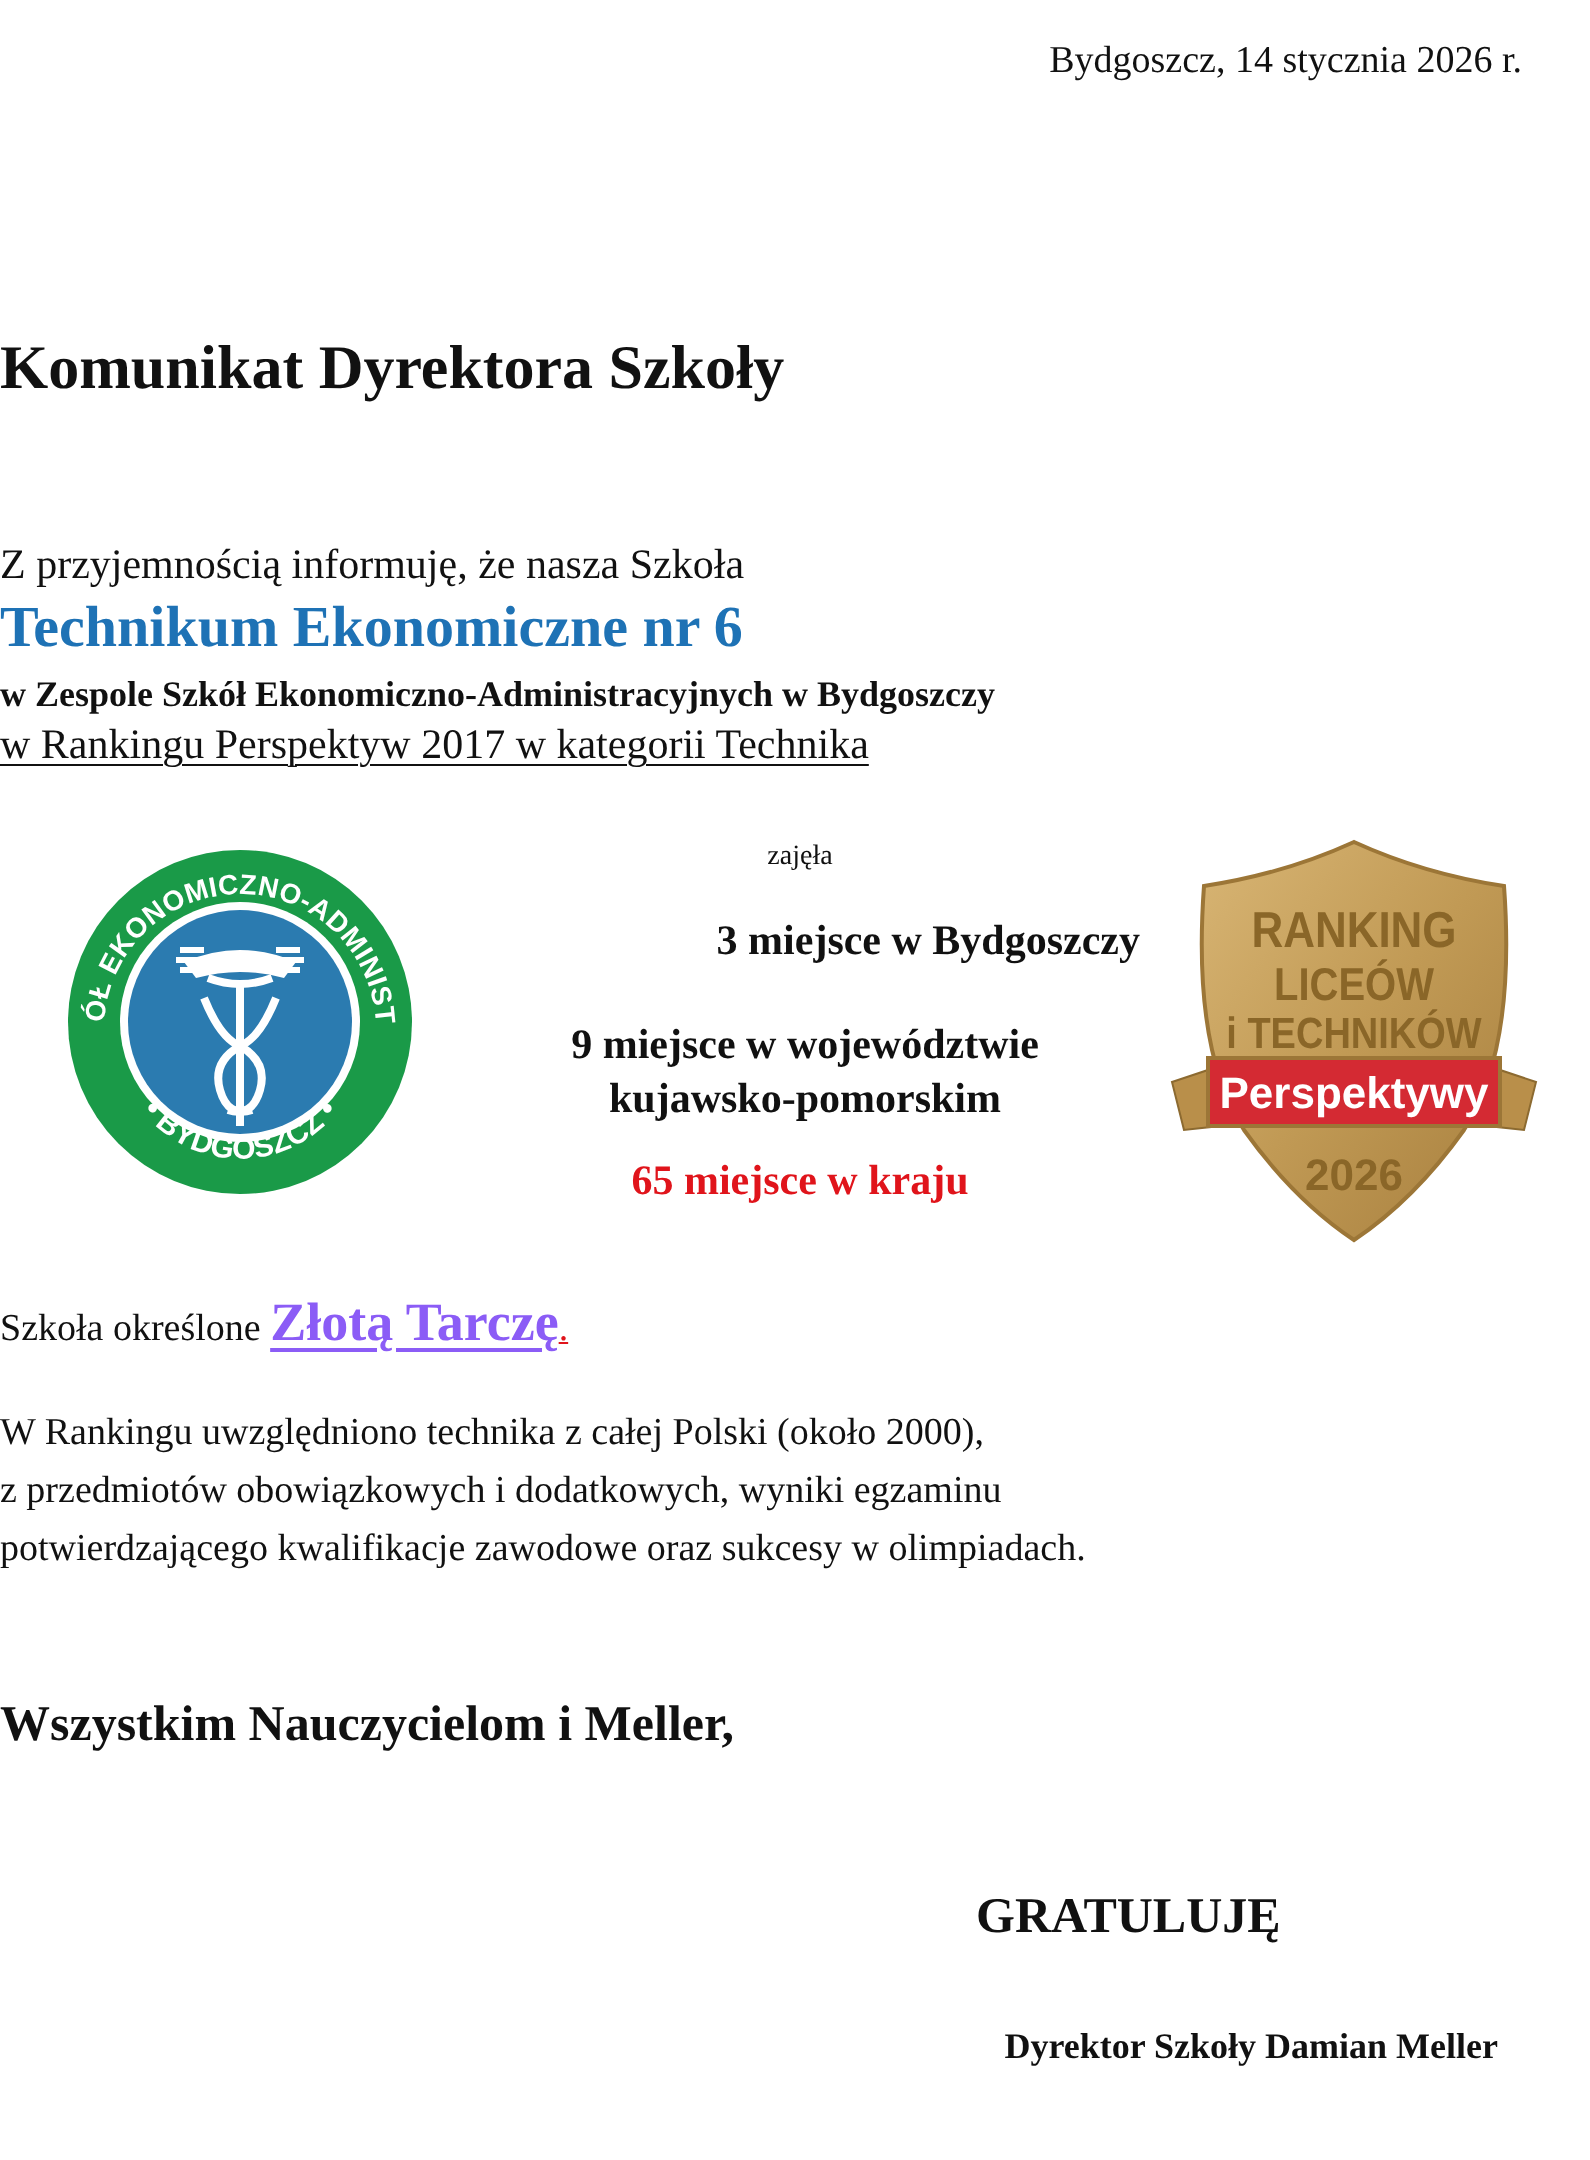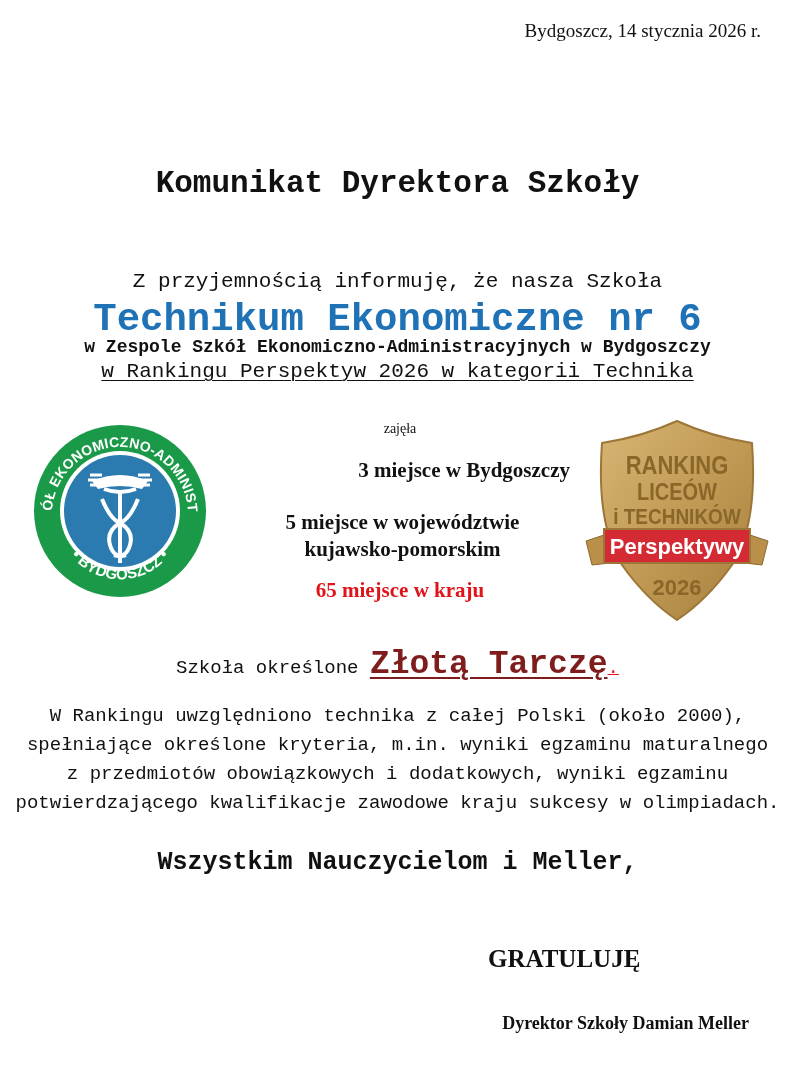--- a/index.html
+++ b/index.html
@@ -1,57 +1,57 @@
 <!DOCTYPE html>
 <html><head>
 <meta charset="utf-8">
 <style>
   * { margin: 0; padding: 0; box-sizing: border-box; }
   html, body { width: 795px; height: 1080px; background: #ffffff; overflow: hidden; }
   body { position: relative; font-family: "Liberation Serif", "DejaVu Serif", serif; color: #111; }
   .abs { position: absolute; }
-  .center { left: 0; width: 795px; text-align: center; font-family: Liberation Mono, monospace; }
+  .center { left: 0; width: 795px; text-align: left; }
 
   .date { right: 34px; top: 20px; font-size: 19px; }
   .title { top: 166px; font-size: 31px; font-weight: bold; }
   .intro { top: 270px; font-size: 21px; }
-  .school { top: 298px; font-size: 39px; font-weight: bold; color: #1e72b5; }
+  .school { top: 298px; font-size: 29px; font-weight: bold; color: #1e72b5; }
   .complex { top: 337px; font-size: 18px; font-weight: bold; }
   .ranking { top: 360px; font-size: 21px; }
   .ranking span { text-decoration: underline; text-decoration-thickness: 1px; text-underline-offset: 3px; }
 
   .took { left: 230px; width: 340px; text-align: center; top: 421px; font-size: 14px; }
   .place1 { left: 230px; width: 340px; text-align: right; top: 458px; font-size: 21px; font-weight: bold; }
   .place2 { left: 230px; width: 345px; text-align: center; top: 509px; font-size: 21px; font-weight: bold; line-height: 27px; }
   .place3 { left: 230px; width: 340px; text-align: center; top: 578px; font-size: 21px; font-weight: bold; color: #e0141b; }
   .place3 span { text-decoration-thickness: 2px; text-underline-offset: 3px; }
 
   .award { top: 646px; font-size: 19px; }
-  .award .gold { color: #7f1d1d; font-weight: bold; font-size: 33px; text-decoration: underline; text-decoration-thickness: 2px; text-underline-offset: 4px; }
+  .award .gold { color: #8b5cf6; font-weight: bold; font-size: 27px; text-decoration: underline; text-decoration-thickness: 2px; text-underline-offset: 4px; }
   .award .dot { color: #e0141b; text-decoration: underline; }
 
   .para { top: 702px; font-size: 19px; line-height: 29px; }
   .thanks { top: 846px; font-size: 25px; font-weight: bold; line-height: 34px; }
   .congrats { left: 488px; top: 945px; font-size: 25px; font-weight: bold; }
   .signature { right: 46px; top: 1013px; font-size: 18px; font-weight: bold; }
 
   .logo { left: 30px; top: 423px; width: 180px; height: 175px; }
   .badge { left: 582px; top: 415px; width: 190px; height: 210px; }
 </style>
 </head>
 <body>
 
 <div class="abs date">Bydgoszcz, 14 stycznia 2026 r.</div>
 
 <div class="abs center title">Komunikat Dyrektora Szkoły</div>
 
 <div class="abs center intro">Z przyjemnością informuję, że nasza Szkoła</div>
 <div class="abs center school">Technikum Ekonomiczne nr 6</div>
 <div class="abs center complex">w Zespole Szkół Ekonomiczno-Administracyjnych w Bydgoszczy</div>
-<div class="abs center ranking"><span>w Rankingu Perspektyw 2026 w kategorii Technika</span></div>
+<div class="abs center ranking"><span>w Rankingu Perspektyw 2017 w kategorii Technika</span></div>
 
 <div class="abs logo">
   <svg width="180" height="175" viewBox="0 0 180 175">
     <defs>
       <path id="arcTop" d="M 22 92 A 68 68 0 0 1 158 92"></path>
       <path id="arcBot" d="M 30 110 A 62 62 0 0 0 150 110"></path>
     </defs>
     <circle cx="90" cy="88" r="86" fill="#1a9a48"></circle>
     <circle cx="90" cy="88" r="60" fill="#ffffff"></circle>
     <circle cx="90" cy="88" r="56" fill="#2b7bb0"></circle>
@@ -70,21 +70,21 @@
     <line x1="90" y1="68" x2="90" y2="140" stroke="#ffffff" stroke-width="4"></line>
 
     <path d="M72 76 Q80 96 90 100 Q104 108 100 122 Q96 136 84 132" stroke="#ffffff" stroke-width="4" fill="none"></path>
     <path d="M108 76 Q100 96 90 100 Q76 108 80 122 Q84 136 96 132" stroke="#ffffff" stroke-width="4" fill="none"></path>
   </svg>
 </div>
 
 <div class="abs took">zajęła</div>
 <div class="abs place1">3 miejsce w Bydgoszczy</div>
 <div class="abs place2">
-  <div>5 miejsce w województwie</div>
+  <div>9 miejsce w województwie</div>
   <div>kujawsko-pomorskim</div>
 </div>
 <div class="abs place3"><span>65 miejsce w kraju</span></div>
 
 <div class="abs badge">
   <svg width="190" height="210" viewBox="0 0 190 210">
     <defs>
       <linearGradient id="gold" x1="0" y1="0" x2="1" y2="1">
         <stop offset="0" stop-color="#d8b574"></stop>
         <stop offset="0.5" stop-color="#c19a55"></stop>
@@ -103,23 +103,22 @@
   </svg>
 </div>
 
 <div class="abs center award">
   <span>Szkoła określone</span>
   <span class="gold">Złotą Tarczę</span><span class="dot">.</span>
 </div>
 
 <div class="abs center para">
   <div>W Rankingu uwzględniono technika z całej Polski (około 2000),</div>
-  <div>spełniające określone kryteria, m.in. wyniki egzaminu maturalnego</div>
   <div>z przedmiotów obowiązkowych i dodatkowych, wyniki egzaminu</div>
-  <div>potwierdzającego kwalifikacje zawodowe kraju sukcesy w olimpiadach.</div>
+  <div>potwierdzającego kwalifikacje zawodowe oraz sukcesy w olimpiadach.</div>
 </div>
 
 <div class="abs center thanks">
   <div>Wszystkim Nauczycielom i Meller,</div>
 </div>
 
 <div class="abs congrats">GRATULUJĘ</div>
 <div class="abs signature">Dyrektor Szkoły Damian Meller</div>
 
 </body></html>

